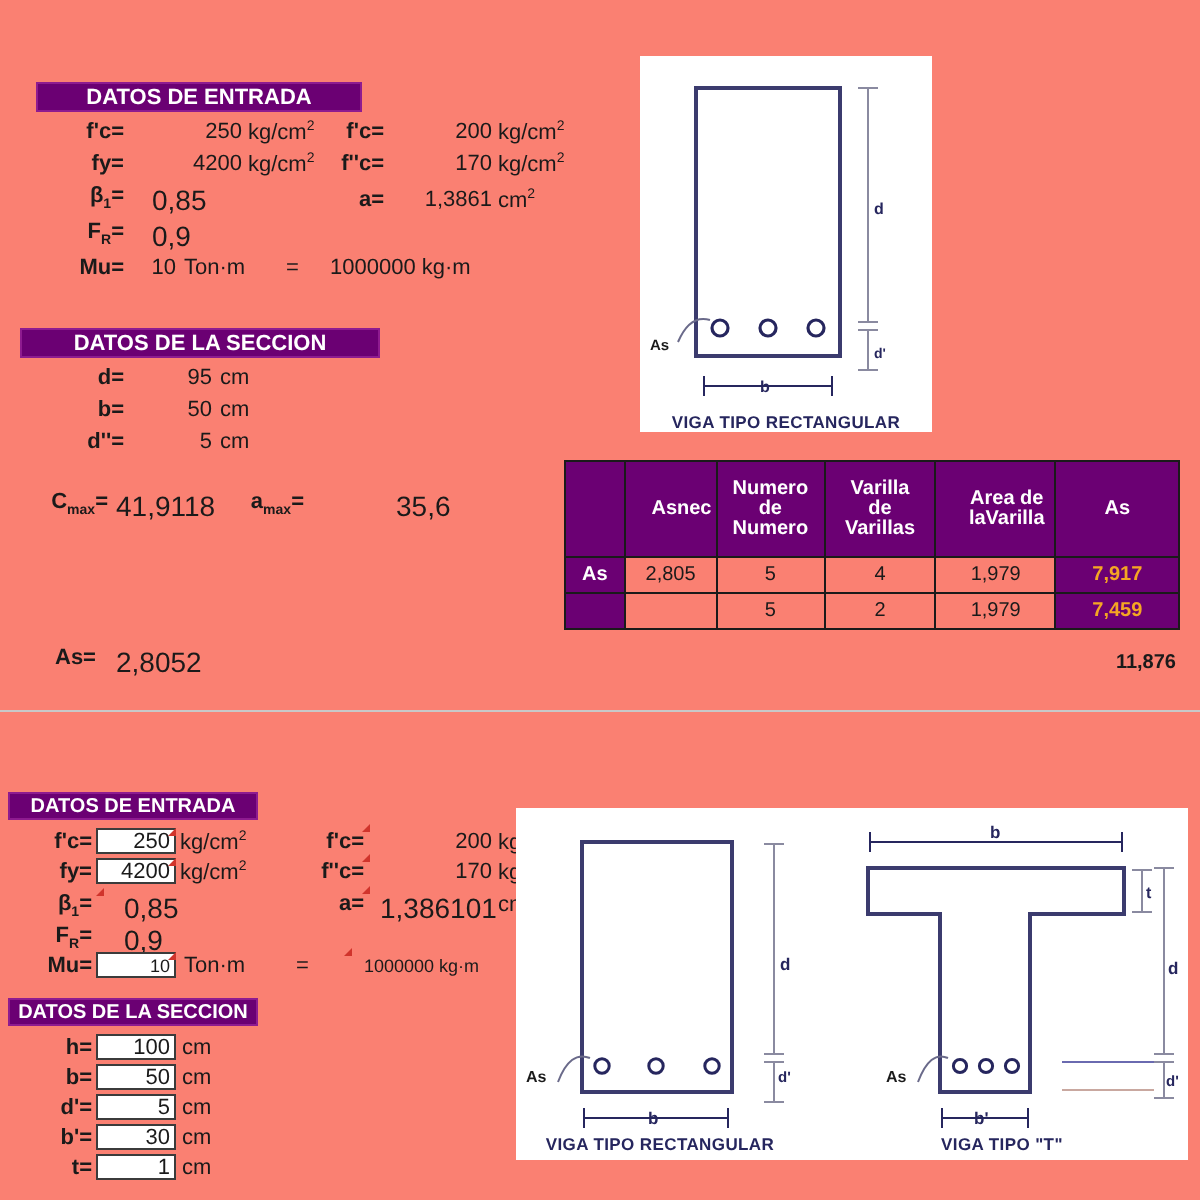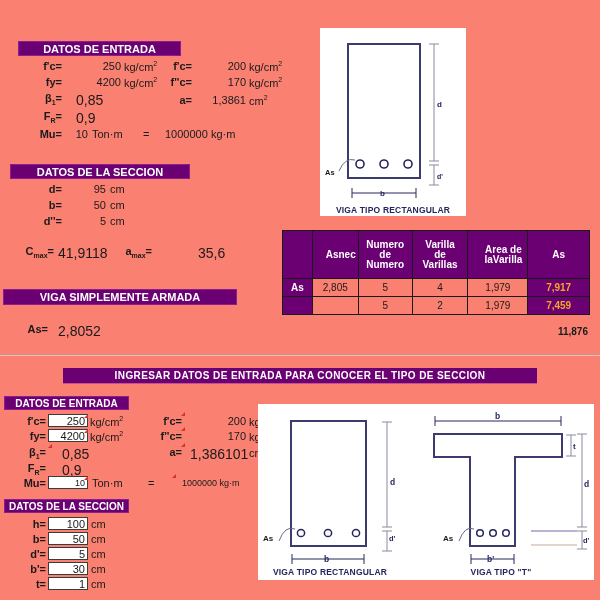--- a/index.html
+++ b/index.html
@@ -151,21 +151,20 @@
 
   <div class="abs lbl" style="left:2px;top:245px;width:52px;">
     <span>C</span><sub>max</sub><span>=</span>
   </div>
   <div class="abs valL" style="left:58px;top:245px;width:56px;">41,9118</div>
   <div class="abs lbl" style="left:108px;top:245px;width:44px;">
     <span>a</span><sub>max</sub><span>=</span>
   </div>
   <div class="abs valL" style="left:158px;top:245px;width:50px;margin-left:40px;">35,6</div>
 
-  <div class="abs secthead" style="left:3px;top:289px;width:234px;height:16px;">VIGA SIMPLEMENTE ARMADA</div>
 
   <div class="abs lbl" style="left:8px;top:323px;width:40px;">As=</div>
   <div class="abs valL" style="left:58px;top:323px;width:60px;">2,8052</div>
 
   <div class="abs diagbox" style="left:320px;top:28px;width:146px;height:188px;">
     <svg width="146" height="188" viewBox="0 0 146 188">
       <rect x="27" y="15" width="72" height="134" fill="none" stroke="#3B3B6E" stroke-width="2"></rect>
 
       <circle cx="39" cy="135" r="4" fill="none" stroke="#26265e" stroke-width="1.6"></circle>
       <circle cx="63" cy="135" r="4" fill="none" stroke="#26265e" stroke-width="1.6"></circle>
@@ -223,21 +222,20 @@
       <td class="dcell">2</td>
       <td class="dcell">1,979</td>
       <td class="ascell">7,459</td>
     </tr>
   </tbody>
     </table>
   <div class="total" style="left:500px;top:326px;width:88px;">11,876</div>
 
   <div class="hr" style="left:0;top:355px;width:600px;"></div>
 
-  <div class="abs titlebar" style="left:63px;top:368px;width:474px;height:15px;font-size:10px;">INGRESAR DATOS DE ENTRADA PARA CONOCER EL TIPO DE SECCION</div>
 
   <div class="abs secthead" style="left:4px;top:396px;width:125px;height:14px;font-size:10px;">DATOS DE ENTRADA</div>
 
   <div class="abs lbl" style="left:4px;top:415px;width:42px;">f'c=</div>
   <div class="abs inputcell" style="left:48px;top:414px;width:40px;">250</div>
   <div class="cmark" style="left:84px;top:414px;"></div>
   <div class="abs unit" style="left:90px;top:415px;">kg/cm<sup>2</sup></div>
 
   <div class="abs lbl" style="left:4px;top:430px;width:42px;">fy=</div>
   <div class="abs inputcell" style="left:48px;top:429px;width:40px;">4200</div>

